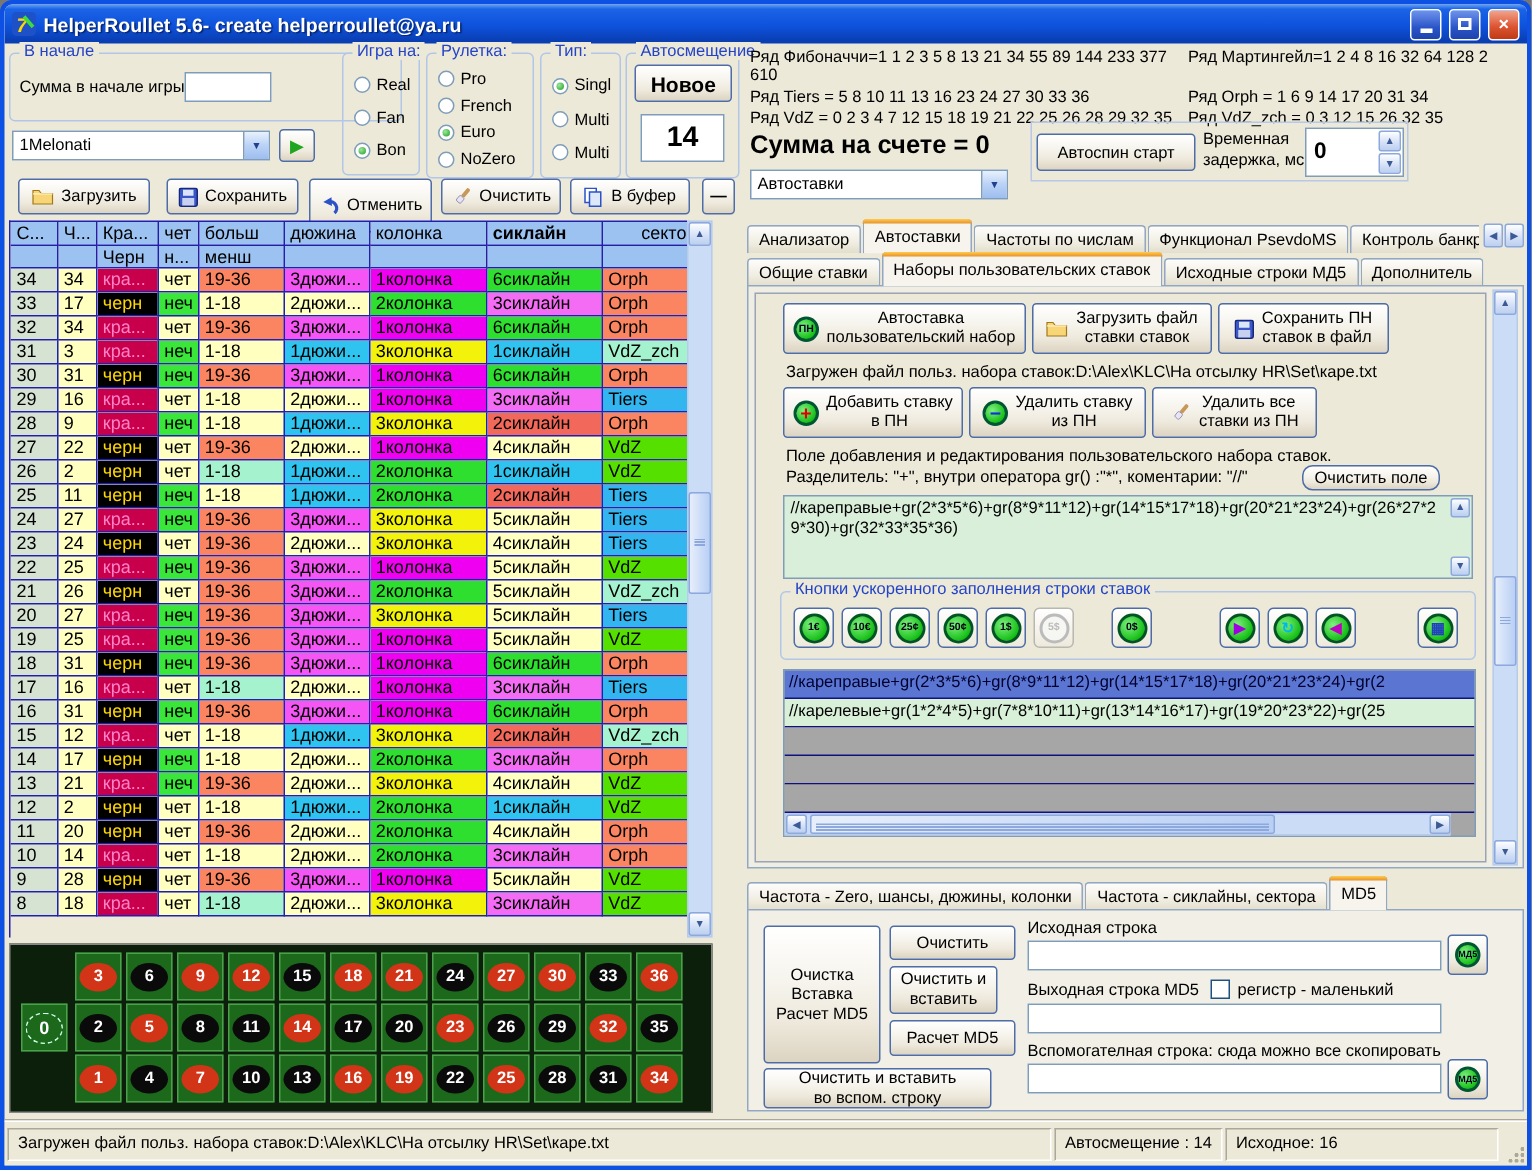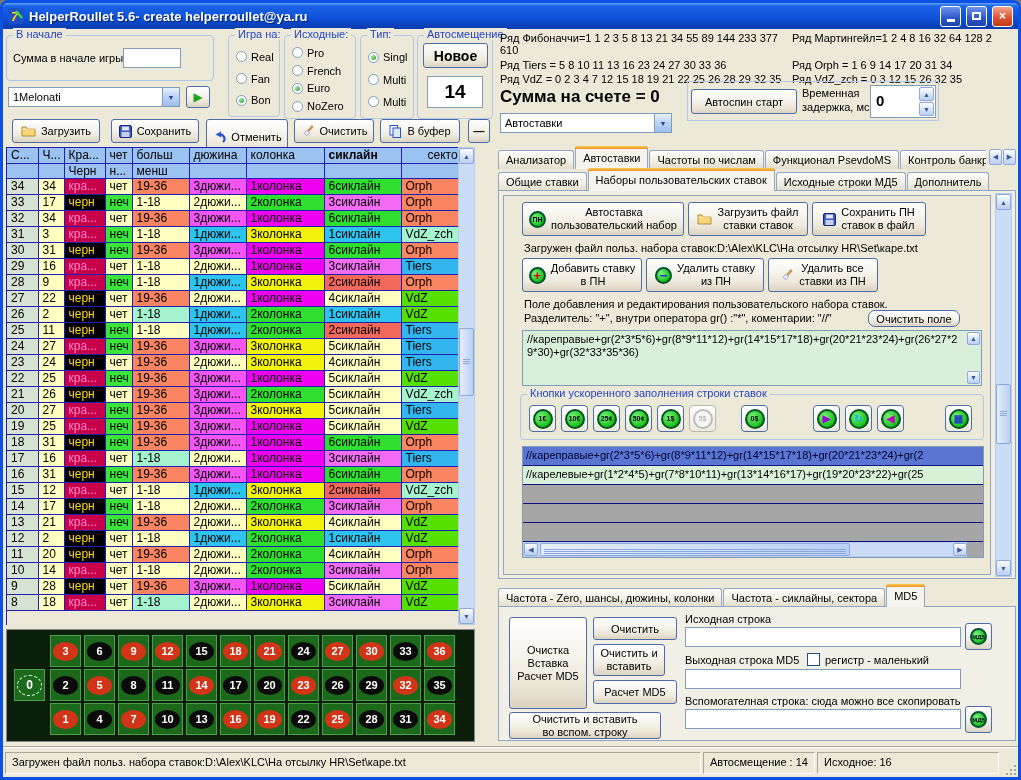--- a/index.html
+++ b/index.html
@@ -101,21 +101,21 @@
         <span class="minbar"></span>
       </span>
     <span class="wbtn">
         <span class="maxbox"></span>
       </span>
     <span class="wbtn close">×</span>
   </div>
 
   <div class="client">
 
-    <div class="grp" style="left:3px;top:6px;width:208px;height:46px;">
+    <div class="grp" style="left:3px;top:6px;width:262px;height:46px;">
       <span class="cap">В начале</span>
       <span class="lbl abs" style="left:6px;top:16px;">Сумма в начале игры</span>
       <input class="field abs" style="left: 116px; top: 12px; width: 58px; height: 20px;" value="">
     </div>
     <div class="combo abs" style="left:5px;top:58px;width:172px;height:20px;">
       <span>1Melonati</span>
       <span class="dd">▼</span>
     </div>
     <div class="btn abs" style="left:183px;top:57px;width:24px;height:22px;">
         <span style="color:#1FA51F;font-size:12px;">▶</span>
@@ -132,21 +132,21 @@
             <span class="radio"></span>
             <span>Fan</span>
           </div>
           <div class="radio-row">
             <span class="radio sel"></span>
             <span>Bon</span>
           </div>
         </div>
     </div>
     <div class="grp" style="left:281px;top:6px;width:72px;height:84px;">
-      <span class="cap">Исходные:</span>
+      <span class="cap">Рулетка:</span>
       <div class="radios" id="grp-wheel">
           <div class="radio-row">
             <span class="radio"></span>
             <span>Pro</span>
           </div>
           <div class="radio-row">
             <span class="radio"></span>
             <span>French</span>
           </div>
           <div class="radio-row">

